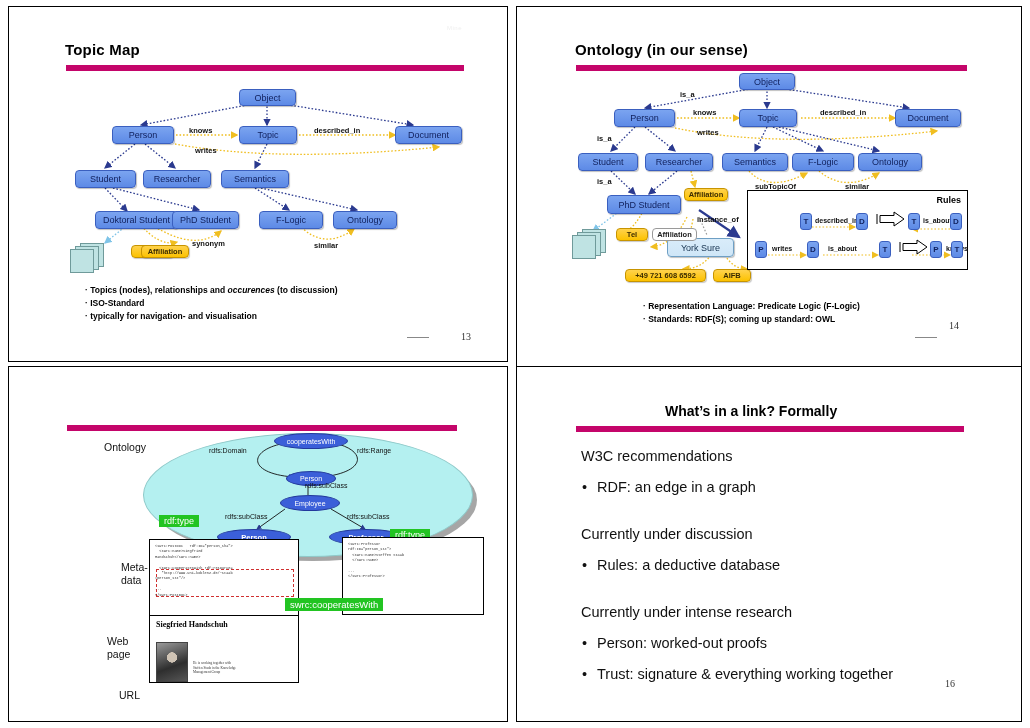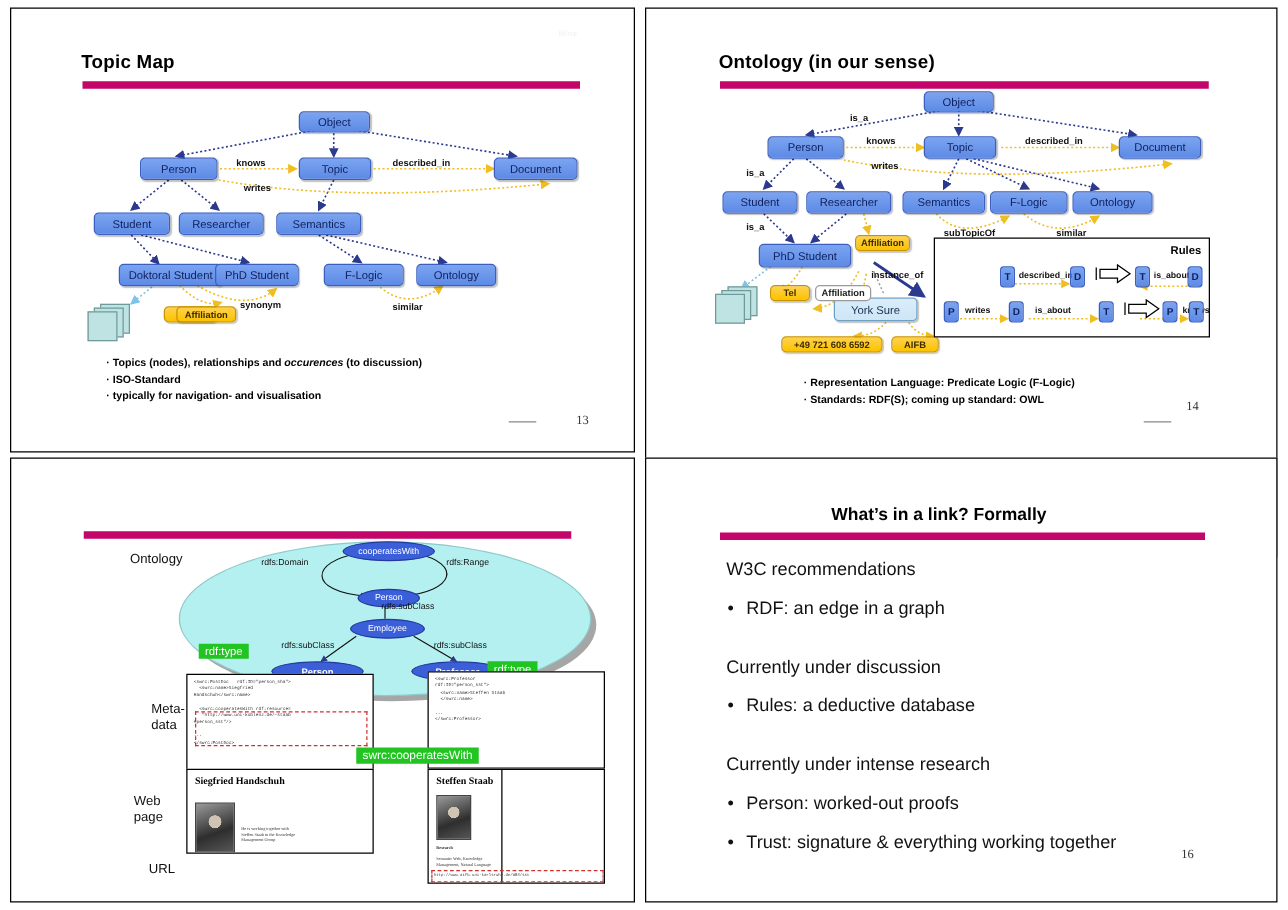--- a/index.html
+++ b/index.html
@@ -363,30 +363,20 @@
       <div class="wpname" style="left:6px;top:4px;">Siegfried
 Handschuh</div>
       <div class="photo face" style="left:6px;top:26px;width:30px;height:38px;"></div>
       <div class="tiny" style="left:43px;top:45px;">He is working together with
 Steffen Staab in the Knowledge
 Management Group</div>
       <div class="hr" style="left:0;top:73px;width:150px;"></div>
       <div class="urlline" style="left:4px;top:78px;">http://www.aifb.uni-karlsruhe.de/WBS/sha</div>
     </div>
 
-    <div class="wpbox" style="left:333px;top:248px;width:142px;height:92px;">
-      <div class="wpname" style="left:6px;top:4px;">Steffen Staab</div>
-      <div class="photo face" style="left:6px;top:20px;width:26px;height:34px;"></div>
-      <div class="hr" style="left:58px;top:0;width:1px;height:92px;background:#000;"></div>
-      <div class="tiny b" style="left:6px;top:60px;">Research</div>
-      <div class="tiny" style="left:6px;top:69px;">Semantic Web, Knowledge
-Management, Natural Language</div>
-      <div class="dashred" style="left:2px;top:80px;width:138px;height:10px;"></div>
-      <div class="urlline" style="left:4px;top:82px;">http://www.aifb.uni-karlsruhe.de/WBS/sst</div>
-    </div>
 
     <div class="sidelab" style="left:95px;top:74px;">Ontology</div>
     <div class="sidelab" style="left:112px;top:194px;white-space:pre;">Meta-
 data</div>
     <div class="sidelab" style="left:98px;top:268px;white-space:pre;">Web
 page</div>
     <div class="sidelab" style="left:110px;top:322px;">URL</div>
   </div>
 
   <div class="slide" id="slide-link">

